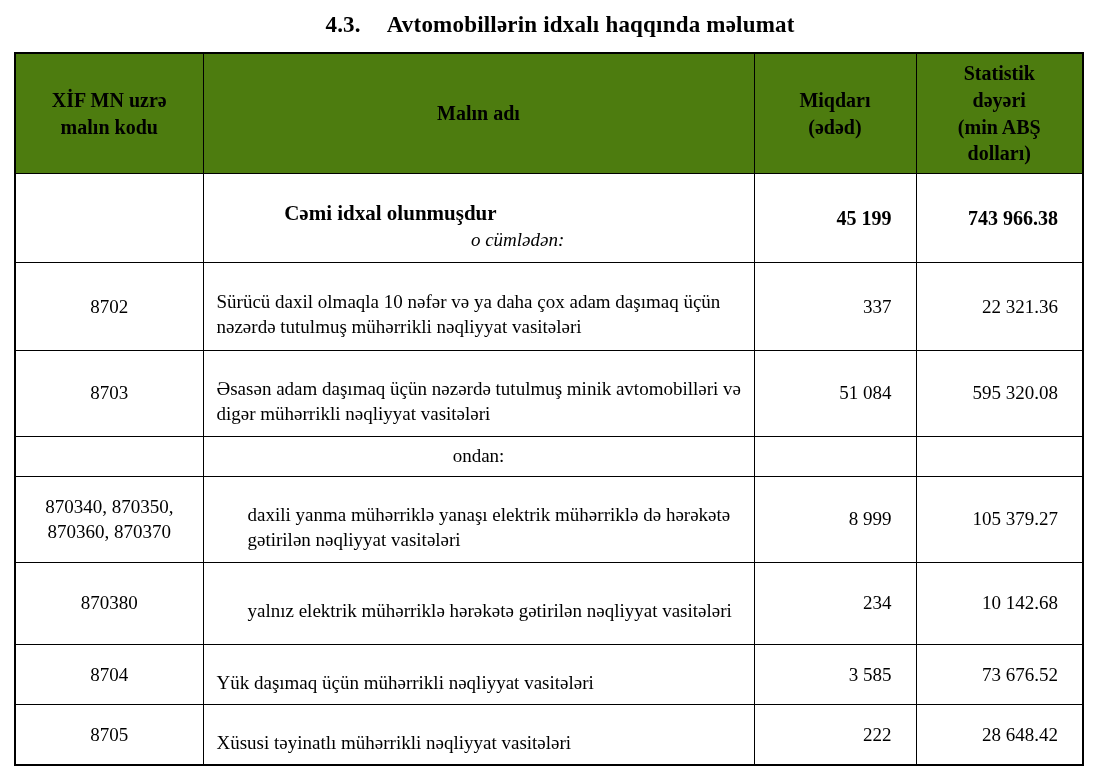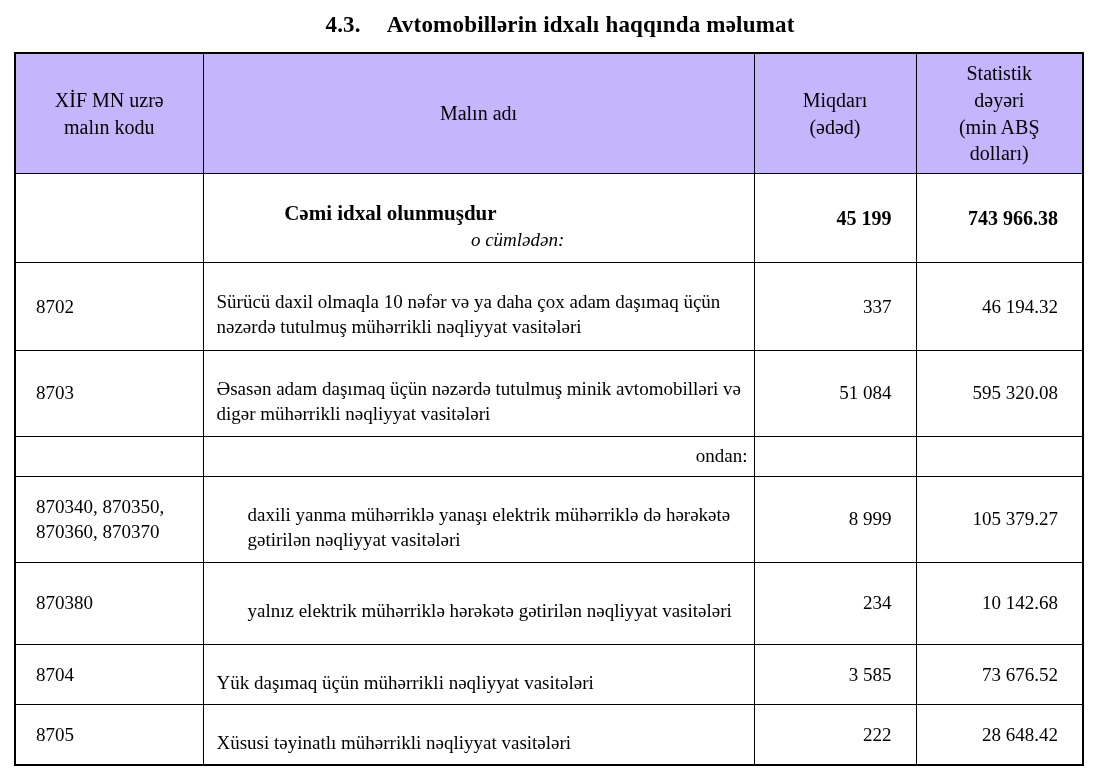--- a/index.html
+++ b/index.html
@@ -33,31 +33,31 @@
   col.c-qty   { width: 162px; }
   col.c-value { width: 167px; }
 
   th, td {
     border: 1.5px solid #000;
     vertical-align: middle;
     font-size: 19px;
     line-height: 1.34;
   }
   thead th {
-    background: #c4b5fd;
-    font-weight: normal;
+    background: #4d7c0f;
+    font-weight: bold;
     text-align: center;
     white-space: pre-line;
     height: 112px;
     font-size: 20px;
     padding: 6px 20px;
   }
   td.code {
-    text-align: left;
-    padding: 10px 20px;
+    text-align: center;
+    padding: 10px 6px;
     height: 50px;
   }
   td.name {
     text-align: left;
     padding: 25px 10px 9px 13px;
   }
   td.name.indent { padding-left: 44px; }
   td.qty, td.value {
     text-align: right;
     padding: 9px 24px 9px 6px;
@@ -66,21 +66,21 @@
   tr.summary-row td { height: 79px; }
   .summary-block {
     width: 66%;
     text-align: center;
   }
   .summary-bold { font-weight: bold; font-size: 21px; }
   .summary-italic { font-style: italic; font-size: 19px; text-align: right; }
   tr.summary-row .qty, tr.summary-row .value { font-weight: bold; font-size: 20px; }
 
   tr.section-row td { height: 40px; }
-  tr.section-row td.name { text-align: right; padding: 6px; }
+  tr.section-row td.name { text-align: center; padding: 6px; }
 
   tr.r-tall td { height: 88px; }
   tr.r-med td  { height: 82px; }
   tr.r-short td{ height: 52px; }
   tr.r-last td { height: 60px; }
 </style>
 </head>
 <body>
 
 <div class="page">
@@ -119,21 +119,21 @@
           </div>
         </td>
         <td class="qty">45 199</td>
         <td class="value">743 966.38</td>
       </tr>
 
       <tr class="r-tall">
         <td class="code">8702</td>
         <td class="name">Sürücü daxil olmaqla 10 nəfər və ya daha çox adam daşımaq üçün nəzərdə tutulmuş mühərrikli nəqliyyat vasitələri</td>
         <td class="qty">337</td>
-        <td class="value">46 194.32</td>
+        <td class="value">22 321.36</td>
       </tr>
 
       <tr class="r-med">
         <td class="code">8703</td>
         <td class="name">Əsasən adam daşımaq üçün nəzərdə tutulmuş minik avtomobilləri və digər mühərrikli nəqliyyat vasitələri</td>
         <td class="qty">51 084</td>
         <td class="value">595 320.08</td>
       </tr>
 
       <tr class="section-row">

